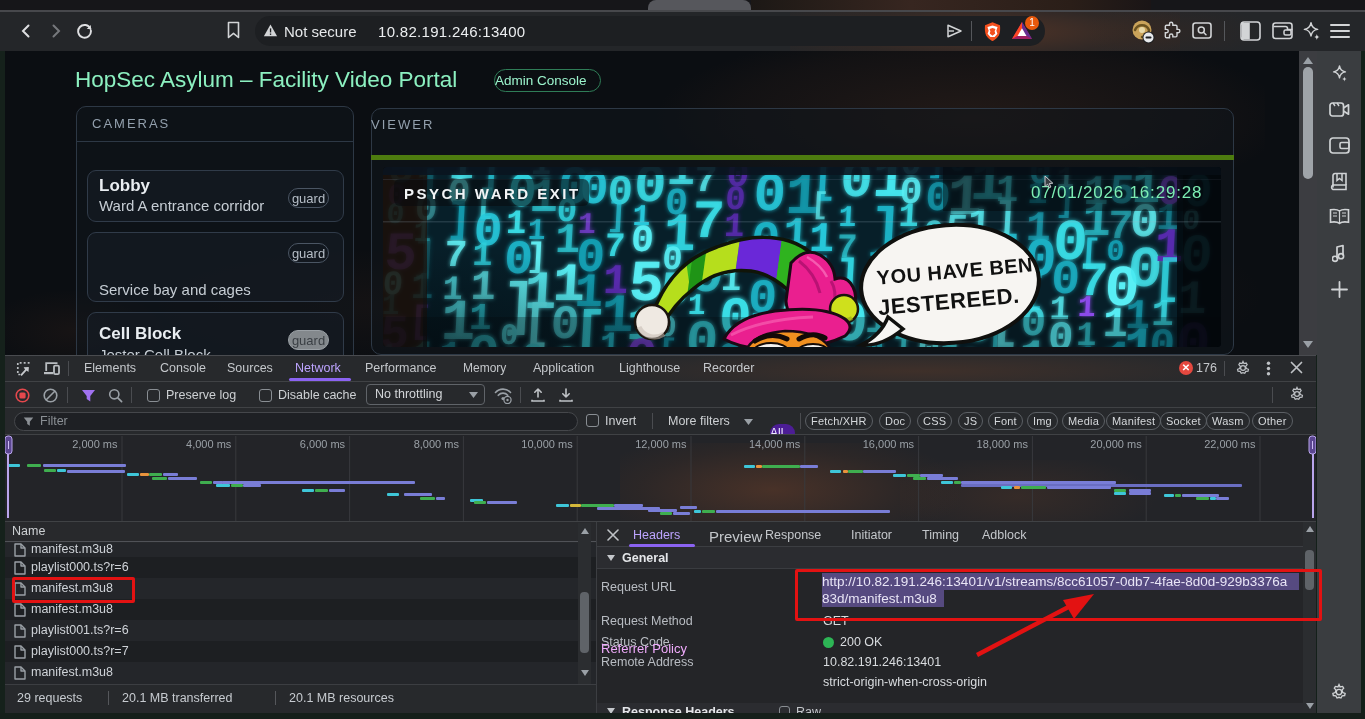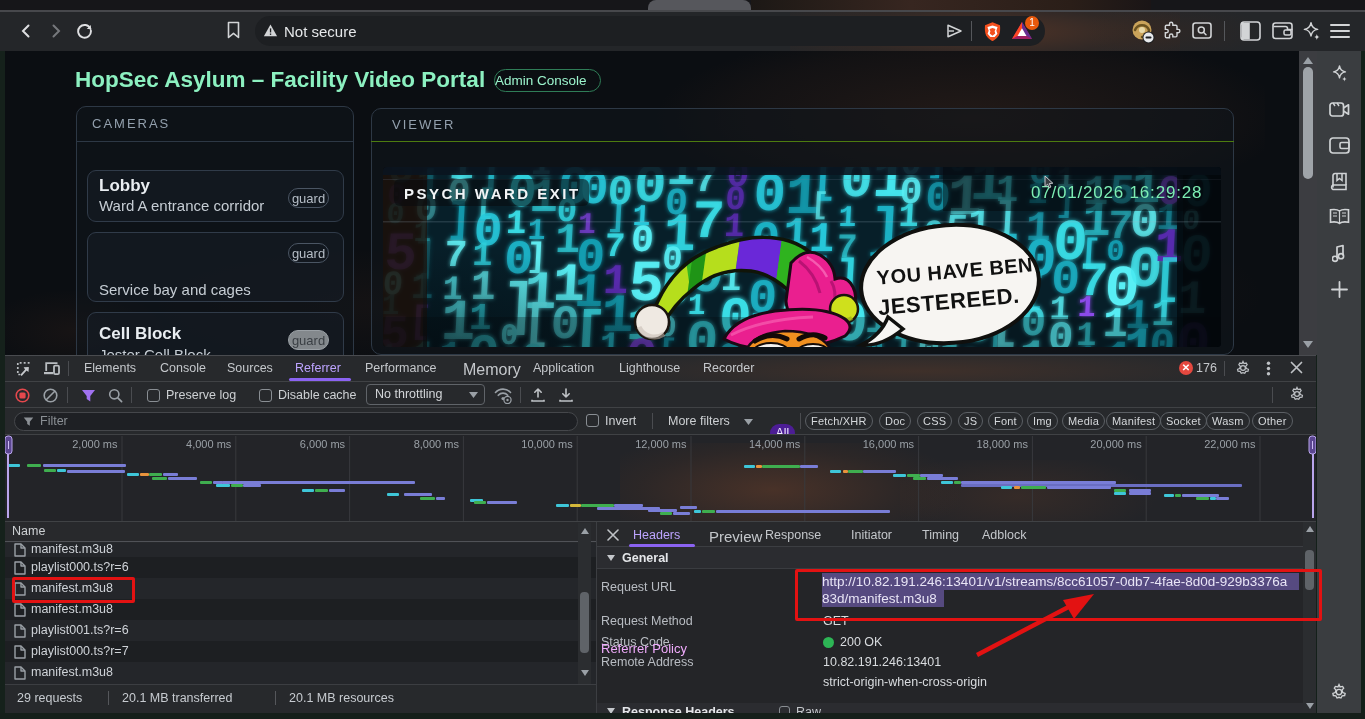--- a/index.html
+++ b/index.html
@@ -46,20 +46,21 @@
 <svg class="abs" style="left:226px;top:21px" width="15" height="19" viewBox="0 0 15 19">
       <path d="M2.5 1.5h10v15l-5-4.2-5 4.2z" stroke="#d2d4d6" stroke-width="1.6" fill="none" stroke-linejoin="round"></path>
     </svg>
 <div class="abs" id="addrbar"></div>
 <svg class="abs" style="left:263px;top:23px" width="15" height="15" viewBox="0 0 17 16">
       <path d="M8.5 1.2 16 14.5H1z" fill="#d2d4d6"></path>
       <rect x="7.8" y="5.6" width="1.5" height="4.6" fill="#1d1f22"></rect>
       <rect x="7.8" y="11.4" width="1.5" height="1.6" fill="#1d1f22"></rect>
     </svg>
 <div class="abs" style="left:284px;top:23px;width:100px;height:18px;color:#e6e8ea;font-size:15px">Not secure</div>
+<div class="abs" style="left:378px;top:23px;width:250px;height:18px;color:#eceef0;font-size:15px;letter-spacing:.3px">10.82.191.246:13400</div>
 <svg class="abs" style="left:946px;top:23px" width="17" height="16" viewBox="0 0 17 16">
       <path d="M2 2.2 15 8 2 13.8z" stroke="#d2d4d6" stroke-width="1.5" fill="none" stroke-linejoin="round"></path>
       <path d="M2.5 8h5.5" stroke="#d2d4d6" stroke-width="1.4"></path>
     </svg>
 <div class="abs" style="left:971px;top:21px;width:1px;height:20px;background:#55575b"></div>
 <svg class="abs" style="left:982px;top:21px" width="21" height="21" viewBox="0 0 24 24">
       <path d="M12 1.5 20.5 4.8c0 0 1 7.2-1.2 11.4S12 22.8 12 22.8s-5.1-2.4-7.3-6.6S3.5 4.8 3.5 4.8z" fill="#f4501e"></path>
       <path d="M12 5.2l5.8 1.6-1.4 4.2 1.2 3.6-3.2 3.8H9.6l-3.2-3.8 1.2-3.6-1.4-4.2z" fill="#fff"></path>
       <path d="M12 8l3.4 1-1 2.8.8 2.4-3.2 2.6-3.2-2.6.8-2.4-1-2.8z" fill="#f4501e"></path>
     </svg>
@@ -101,37 +102,37 @@
       <path d="M19 15.5c.4 2.1 1.2 3.3 3.4 3.6-2.2.3-3 1.5-3.4 3.6-.4-2.1-1.2-3.3-3.4-3.6 2.2-.3 3-1.5 3.4-3.6z" fill="#d2d4d6"></path>
     </svg>
 <svg class="abs" style="left:1330px;top:23px" width="20" height="16" viewBox="0 0 20 16">
       <path d="M1 2h18M1 8h18M1 14h18" stroke="#d2d4d6" stroke-width="2" stroke-linecap="round"></path>
     </svg>
 <div class="abs" id="page">
 <div class="abs" style="left:560px;top:0;width:700px;height:150px;background:radial-gradient(ellipse 55% 75% at 58% 45%,rgba(118,68,42,.22),rgba(90,52,34,.10) 62%,rgba(0,0,0,0) 82%)"></div>
 <div class="abs" style="left:100px;top:200px;width:560px;height:110px;background:radial-gradient(ellipse 55% 70% at 50% 50%,rgba(104,58,36,.10),rgba(0,0,0,0) 75%)"></div>
 <div class="abs" style="left:820px;top:180px;width:480px;height:130px;background:radial-gradient(ellipse 55% 70% at 50% 50%,rgba(104,58,36,.12),rgba(0,0,0,0) 75%)"></div>
 <div class="abs" style="left:-40px;top:240px;width:220px;height:80px;background:radial-gradient(ellipse 55% 70% at 50% 50%,rgba(96,54,34,.14),rgba(0,0,0,0) 75%)"></div>
-<div class="abs" style="left:70px;top:16px;width:600px;height:30px;color:#8cf0c0;font-size:22.5px;font-weight:bold;letter-spacing:0px">HopSec Asylum – Facility Video Portal</div>
+<div class="abs" style="left:70px;top:16px;width:600px;height:30px;color:#8cf0c0;font-size:22.5px;font-weight:normal;letter-spacing:0px">HopSec Asylum – Facility Video Portal</div>
 <div class="abs" style="left:489px;top:18px;width:107px;height:23px;border:1px solid #2f7d57;border-radius:12px;color:#9cf4cd;font-size:13.5px;text-align:left;line-height:21px">Admin Console</div>
 <div class="abs panel" style="left:71px;top:55px;width:278px;height:260px"></div>
 <div class="abs panelhead" style="left:71px;top:55px;width:278px;height:36px;line-height:36px;padding-left:16px;border-bottom:1px solid #2d3845">CAMERAS</div>
 <div class="abs card" style="left:82px;top:119px;width:257px;height:52px"></div>
 <div class="abs cardtitle" style="left:94px;top:125px;width:140px;height:20px">Lobby</div>
 <div class="abs cardsub" style="left:94px;top:146px;width:190px;height:18px">Ward A entrance corridor</div>
 <div class="abs pill" style="left:283px;top:137px;width:41px;height:20px;line-height:19px">guard</div>
 <div class="abs card" style="left:82px;top:181px;width:257px;height:70px"></div>
 <div class="abs cardsub" style="left:94px;top:230px;width:190px;height:18px">Service bay and cages</div>
 <div class="abs pill" style="left:283px;top:192px;width:41px;height:20px;line-height:19px">guard</div>
 <div class="abs card" style="left:82px;top:261px;width:257px;height:60px"></div>
 <div class="abs cardtitle" style="left:94px;top:273px;width:150px;height:20px">Cell Block</div>
 <div class="abs cardsub" style="left:94px;top:295px;width:190px;height:18px">Jester Cell Block</div>
 <div class="abs pill" style="left:283px;top:279px;width:41px;height:20px;line-height:19px;background:#83888c;color:#3a3f44;border-color:#9aa0a5">guard</div>
 <div class="abs panel" style="left:366px;top:57px;width:863px;height:247px"></div>
-<div class="abs panelhead" style="left:366px;top:57px;width:863px;height:34px;line-height:34px;padding-left:21px;border-bottom:1px solid #4d7c0f">VIEWER</div>
+<div class="abs panelhead" style="left:366px;top:57px;width:863px;height:52px;line-height:34px;border-bottom:5px solid #4d7c0f">VIEWER</div>
 </div>
 <div class="abs" style="left:1299px;top:51px;width:18px;height:304px;background:#3c3d41"></div>
 <svg class="abs" style="left:1303px;top:57px" width="10" height="7" viewBox="0 0 10 7">
       <path d="M0 7h10L5 0z" fill="#9aa0a6"></path>
     </svg>
 <div class="abs" style="left:1303px;top:67px;width:10px;height:112px;background:#9fa4a9;border-radius:5px"></div>
 <svg class="abs" style="left:1303px;top:341px" width="10" height="7" viewBox="0 0 10 7">
       <path d="M0 0h10L5 7z" fill="#9aa0a6"></path>
     </svg>
 <svg class="abs" style="left:383px;top:167px;border-radius:4px" width="838" height="180" viewBox="0 0 838 180">
@@ -592,25 +593,25 @@
 <svg class="abs" style="left:43px;top:361px" width="17" height="15" viewBox="0 0 17 15">
       <path d="M3.2 10V2.1H14.5" fill="none" stroke="#b9bdc1" stroke-width="1.8"></path>
       <rect x="1" y="11" width="9.2" height="2.2" fill="#b9bdc1"></rect>
       <rect x="11" y="4.6" width="5" height="8.6" rx="1.2" fill="none" stroke="#b9bdc1" stroke-width="1.8"></rect>
     </svg>
 <div class="abs" style="left:68px;top:361px;width:1px;height:15px;background:#4a4c50"></div>
 <div class="abs" style="left:84px;top:361px;width:66px;height:16px;color:#c4c7cb;font-size:12.5px">Elements</div>
 <div class="abs" style="left:160px;top:361px;width:58px;height:16px;color:#c4c7cb;font-size:12.5px">Console</div>
 <div class="abs" style="left:227px;top:361px;width:60px;height:16px;color:#c4c7cb;font-size:12.5px">Sources</div>
 <div class="abs" style="left:365px;top:361px;width:88px;height:16px;color:#c4c7cb;font-size:12.5px">Performance</div>
-<div class="abs" style="left:463px;top:361px;width:62px;height:16px;color:#c4c7cb;font-size:16px">Memory</div>
+<div class="abs" style="left:463px;top:361px;width:62px;height:16px;color:#c4c7cb;font-size:12px">Memory</div>
 <div class="abs" style="left:533px;top:361px;width:78px;height:16px;color:#c4c7cb;font-size:12.5px">Application</div>
 <div class="abs" style="left:619px;top:361px;width:74px;height:16px;color:#c4c7cb;font-size:12.5px">Lighthouse</div>
 <div class="abs" style="left:703px;top:361px;width:68px;height:16px;color:#c4c7cb;font-size:12.5px">Recorder</div>
-<div class="abs" style="left:295px;top:361px;width:60px;height:16px;color:#bda4ff;font-size:12.5px">Referrer</div>
+<div class="abs" style="left:295px;top:361px;width:60px;height:16px;color:#bda4ff;font-size:12.5px">Network</div>
 <div class="abs" style="left:289px;top:378px;width:62px;height:3px;background:#8b63f2;border-radius:2px"></div>
 <div class="abs" style="left:1179px;top:361px;width:14px;height:14px;background:#e5483f;border-radius:8px;color:#fff;font-size:10px;font-weight:bold;text-align:center;line-height:13px">✕</div>
 <div class="abs" style="left:1196px;top:361px;width:30px;height:16px;color:#c4c7cb;font-size:12.5px">176</div>
 <div class="abs" style="left:1224px;top:361px;width:1px;height:15px;background:#4a4c50"></div>
 <svg class="abs" style="left:1235px;top:360px" width="16" height="16" viewBox="0 0 20 20">
       <path d="M10 1.8l1.2 2.6 2.8-.6 1.2 2 -1.9 2.1.9 2.7 2.6 1-.5 2.3-2.8.3-1.3 2.5-2.2-.8-2.2.8-1.3-2.5-2.8-.3-.5-2.3 2.6-1 .9-2.7-1.9-2.1 1.2-2 2.8.6z" fill="none" stroke="#bfc2c6" stroke-width="1.5"></path>
       <circle cx="10" cy="10" r="3" fill="none" stroke="#bfc2c6" stroke-width="1.5"></circle>
     </svg>
 <svg class="abs" style="left:1266px;top:361px" width="5" height="15" viewBox="0 0 5 15">
       <circle cx="2.5" cy="2.2" r="1.7" fill="#bfc2c6"></circle>
@@ -673,21 +674,21 @@
       <path d="M1 2h13L9.3 8v5.4L5.7 11V8z" fill="#8b9095"></path>
     </svg>
 <div class="abs" style="left:40px;top:414px;width:60px;height:15px;color:#8b9095;font-size:12.5px">Filter</div>
 <div class="abs cb" style="left:586px;top:414px"></div>
 <div class="abs" style="left:605px;top:414px;width:45px;height:15px;color:#cdd0d3;font-size:12.5px">Invert</div>
 <div class="abs" style="left:652px;top:413px;width:1px;height:16px;background:#4a4c50"></div>
 <div class="abs" style="left:668px;top:414px;width:75px;height:15px;color:#cdd0d3;font-size:12.5px">More filters</div>
 <svg class="abs" style="left:744px;top:419px" width="9" height="6" viewBox="0 0 9 6">
       <path d="M0 0h9L4.5 6z" fill="#9aa0a6"></path>
     </svg>
-<div class="abs" style="left:770px;top:424px;width:25px;height:18px;background:#4c1d95;border-radius:9px;color:#f0ecff;font-size:12px;text-align:center;line-height:18px">All</div>
+<div class="abs" style="left:770px;top:424px;width:25px;height:18px;background:#4c1d95;border-radius:9px;color:#f0ecff;font-size:12px;line-height:18px">All</div>
 <div class="abs" style="left:800px;top:413px;width:1px;height:16px;background:#4a4c50"></div>
 <div class="abs chip" style="left:805px;top:412px">Fetch/XHR</div>
 <div class="abs chip" style="left:879px;top:412px">Doc</div>
 <div class="abs chip" style="left:917px;top:412px">CSS</div>
 <div class="abs chip" style="left:958px;top:412px">JS</div>
 <div class="abs chip" style="left:988px;top:412px">Font</div>
 <div class="abs chip" style="left:1027px;top:412px">Img</div>
 <div class="abs chip" style="left:1062px;top:412px">Media</div>
 <div class="abs chip" style="left:1106px;top:412px">Manifest</div>
 <div class="abs chip" style="left:1160px;top:412px">Socket</div>

